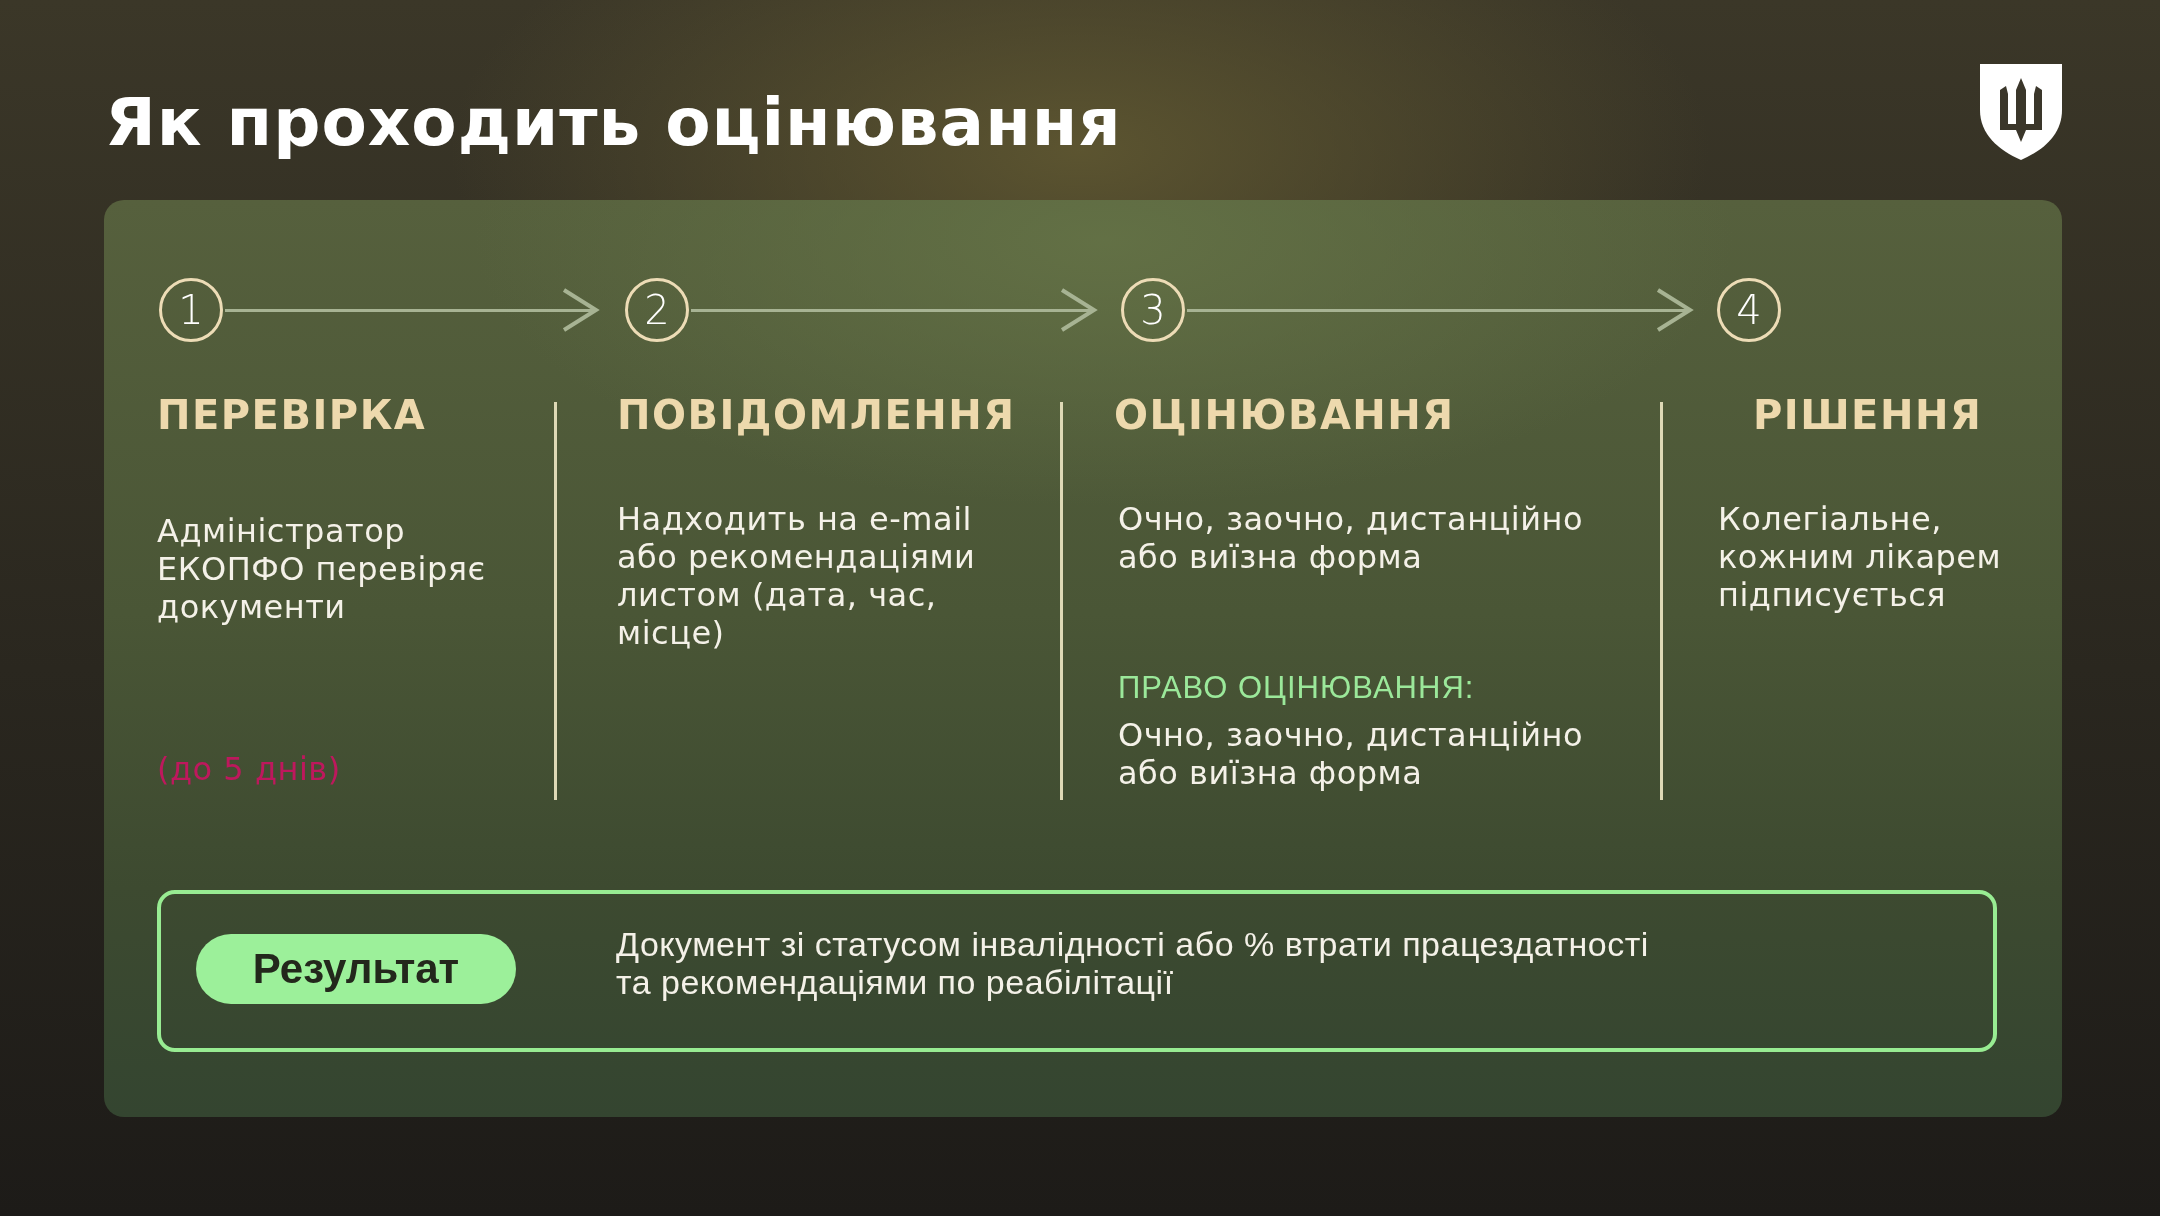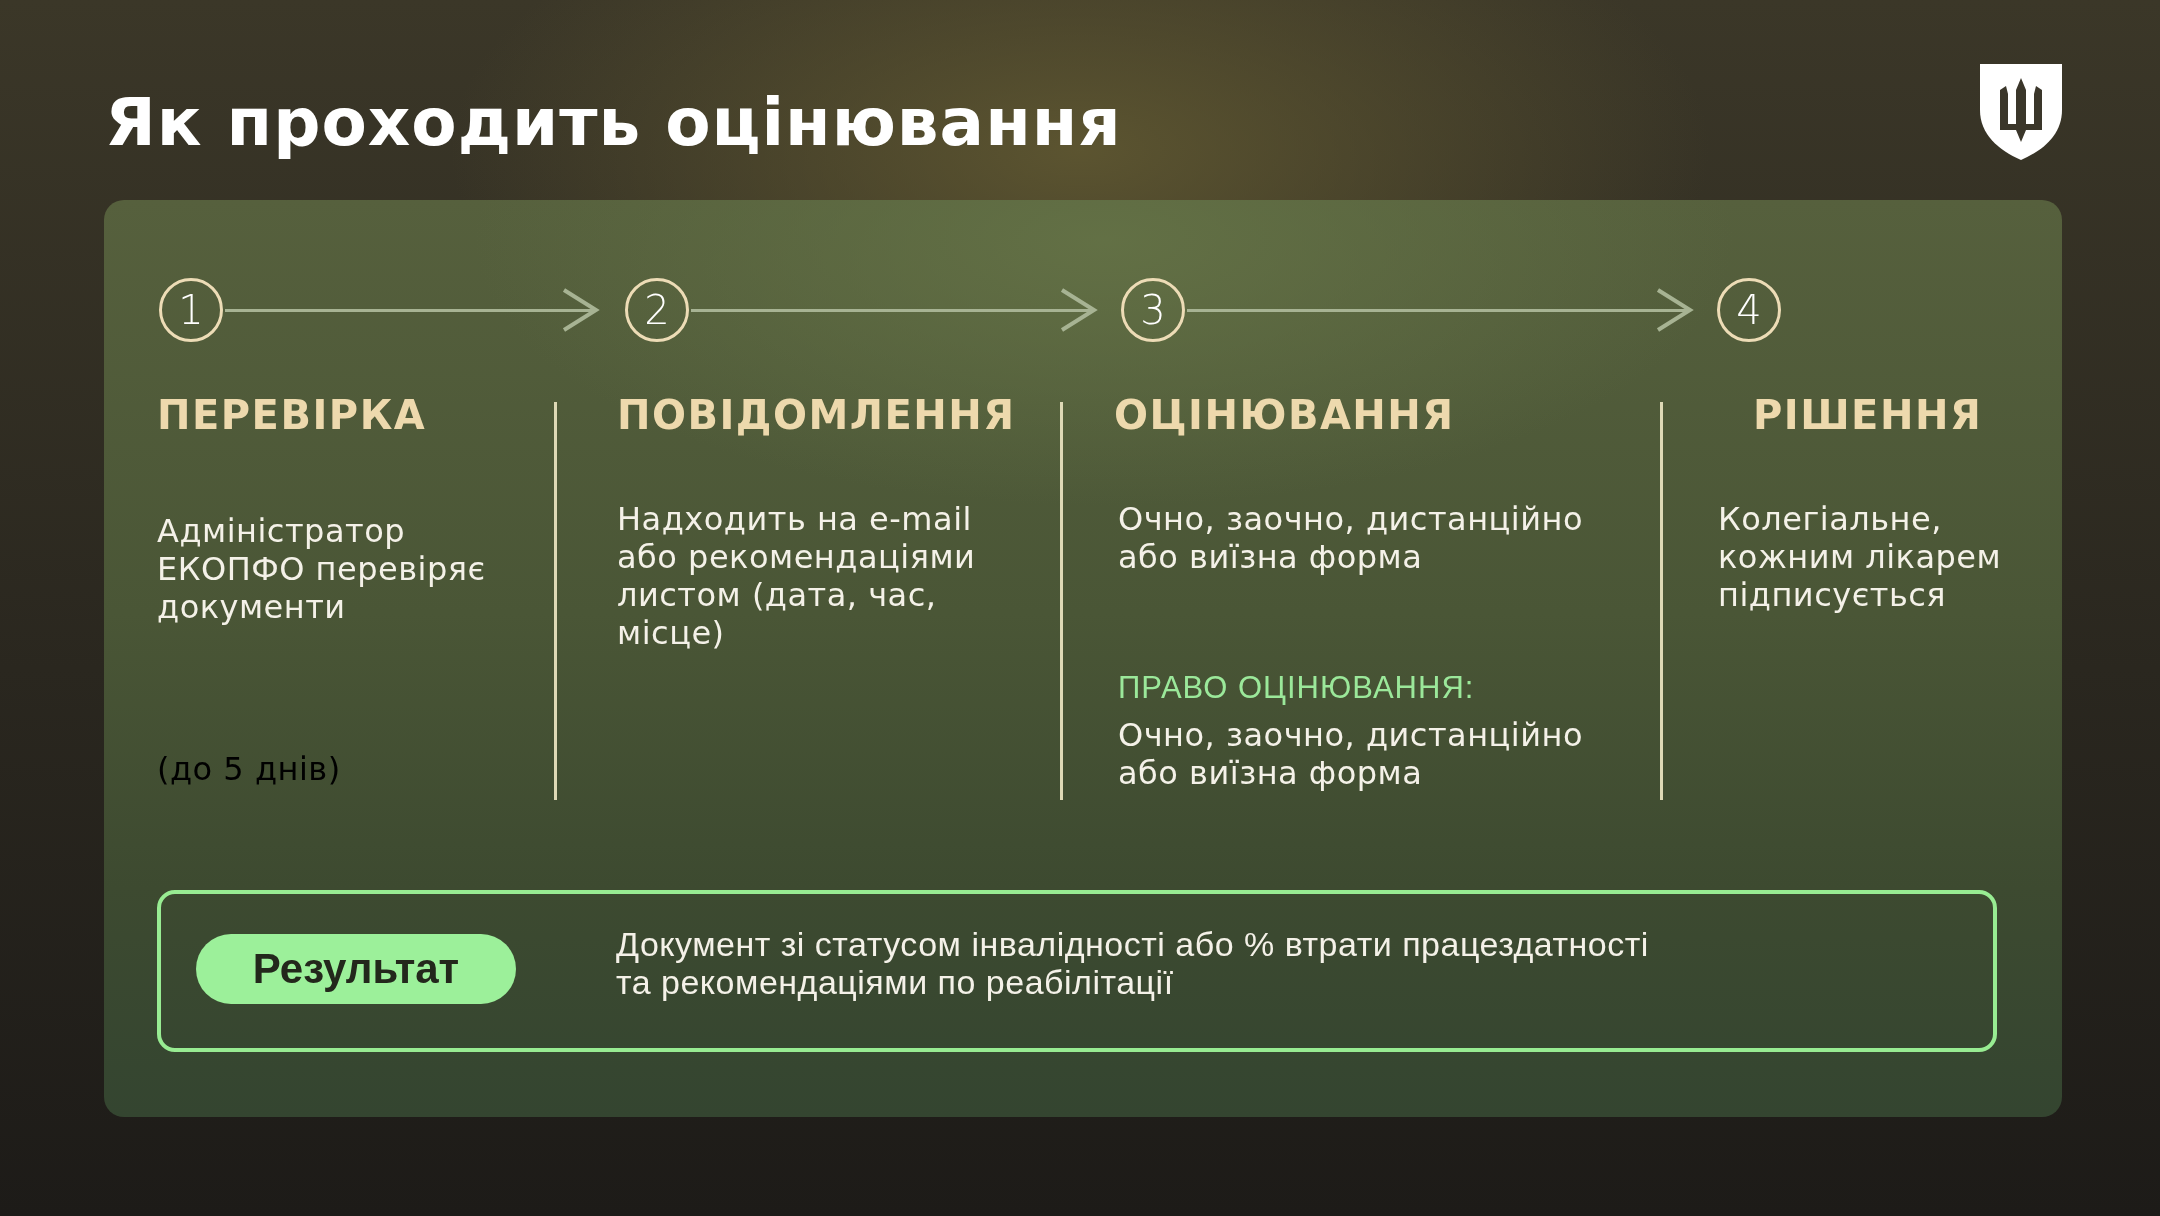--- a/index.html
+++ b/index.html
@@ -33,21 +33,21 @@
   .connector { position:absolute; height:3px; background:#a7b393; top:309px; }
   .arrow-head { position:absolute; top:286px; width:44px; height:48px; }
   .heading {
     position:absolute; top:392px; font-size:40px; font-weight:bold;
     color:#edd9ad; letter-spacing:1.5px; font-family:"DejaVu Sans", sans-serif;
   }
   .body-text {
     position:absolute; font-size:32px; line-height:38px; color:#f4f1e8;
     font-family:"DejaVu Sans", sans-serif; letter-spacing:0.5px;
   }
-  .note { color:#000000; }
+  .note { color:#be185d; }
   .right-label {
     position:absolute; font-size:31px; color:#9be89a; letter-spacing:1px;
     font-family:"Liberation Sans", sans-serif;
   }
   .divider { position:absolute; top:402px; width:3px; height:398px; background:#ded9b6; }
   .result-box {
     position:absolute; left:157px; top:890px; width:1840px; height:162px;
     border:4px solid #98ec92; border-radius:18px; box-sizing:border-box;
   }
   .result-pill {

